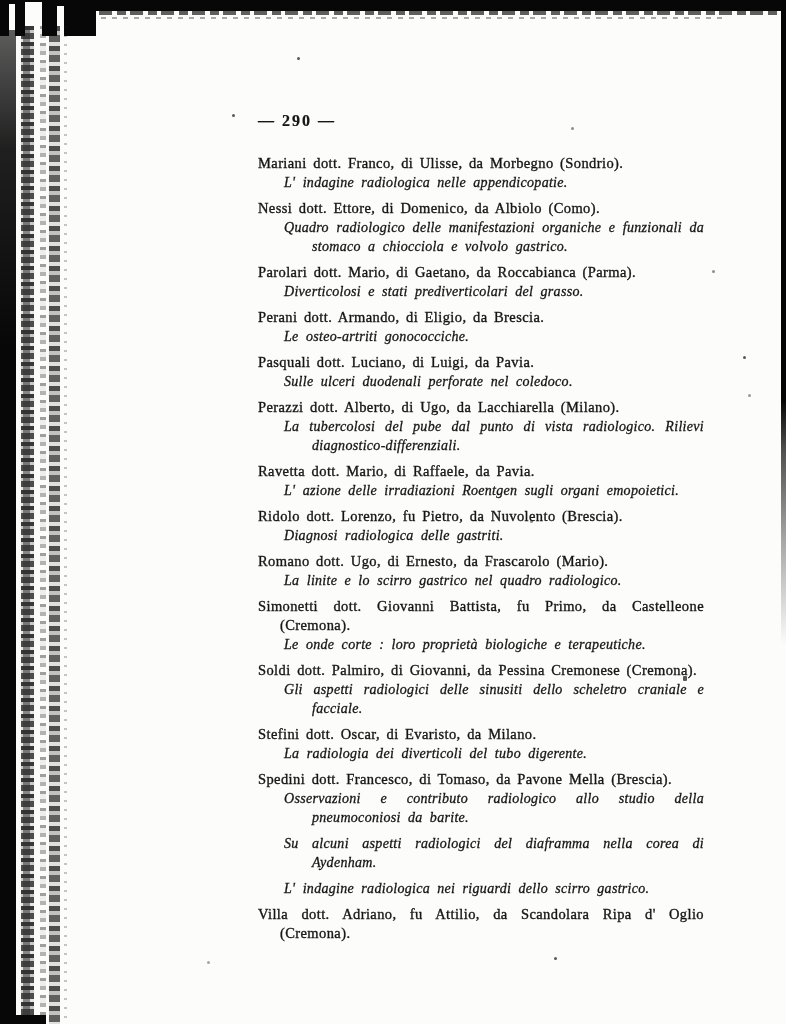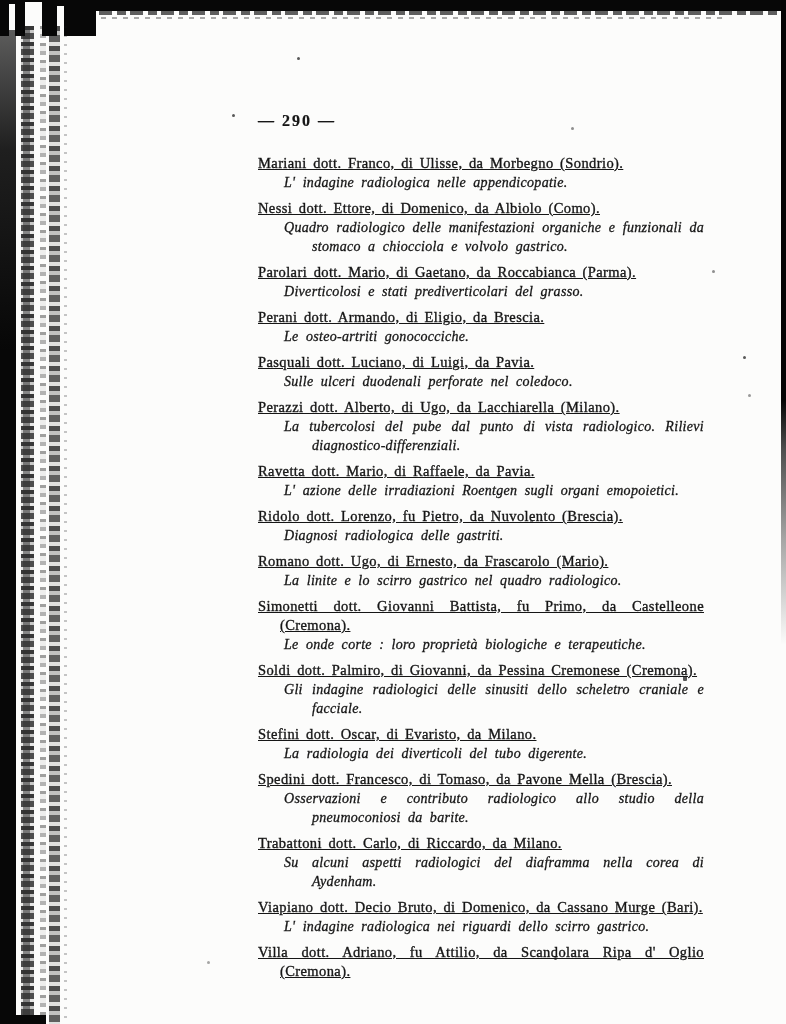--- a/index.html
+++ b/index.html
@@ -29,21 +29,20 @@
   }
   .entry { margin-bottom: 7px; }
   .entry-name {
     font-size: 14.5px;
     line-height: 19px;
     letter-spacing: 0.4px;
     word-spacing: 2.5px;
     padding-left: 22px;
     text-indent: -22px;
     text-align: justify;
-    text-decoration: underline;
     -webkit-text-stroke: 0.35px #161616;
   }
   .entry-title {
     font-style: italic;
     font-size: 14px;
     line-height: 19px;
     letter-spacing: 0.3px;
     word-spacing: 3.5px;
     margin-left: 26px;
     padding-left: 28px;
@@ -221,40 +220,38 @@
         <p class="entry-title">La linite e lo scirro gastrico nel quadro radiologico.</p>
       </div>
 
       <div class="entry">
         <p class="entry-name">Simonetti dott. Giovanni Battista, fu Primo, da Castelleone (Cremona).</p>
         <p class="entry-title">Le onde corte : loro proprietà biologiche e terapeutiche.</p>
       </div>
 
       <div class="entry">
         <p class="entry-name">Soldi dott. Palmiro, di Giovanni, da Pessina Cremonese (Cremona).</p>
-        <p class="entry-title">Gli indagine radiologici delle sinusiti dello scheletro craniale e facciale.</p>
+        <p class="entry-title">Gli aspetti radiologici delle sinusiti dello scheletro craniale e facciale.</p>
       </div>
 
       <div class="entry">
         <p class="entry-name">Stefini dott. Oscar, di Evaristo, da Milano.</p>
         <p class="entry-title">La radiologia dei diverticoli del tubo digerente.</p>
       </div>
 
       <div class="entry">
         <p class="entry-name">Spedini dott. Francesco, di Tomaso, da Pavone Mella (Brescia).</p>
         <p class="entry-title">Osservazioni e contributo radiologico allo studio della pneumoconiosi da barite.</p>
       </div>
 
       <div class="entry">
-        <p class="entry-name">Trabattoni dott. Carlo, di Riccardo, da Milano.</p>
         <p class="entry-title">Su alcuni aspetti radiologici del diaframma nella corea di Aydenham.</p>
       </div>
 
       <div class="entry">
-        <p class="entry-name">Viapiano dott. Decio Bruto, di Domenico, da Cassano Murge (Bari).</p>
         <p class="entry-title">L' indagine radiologica nei riguardi dello scirro gastrico.</p>
       </div>
 
       <div class="entry">
         <p class="entry-name">Villa dott. Adriano, fu Attilio, da Scandolara Ripa d' Oglio (Cremona).</p>
       </div>
     </div>
 </div>
 
 </body></html>

